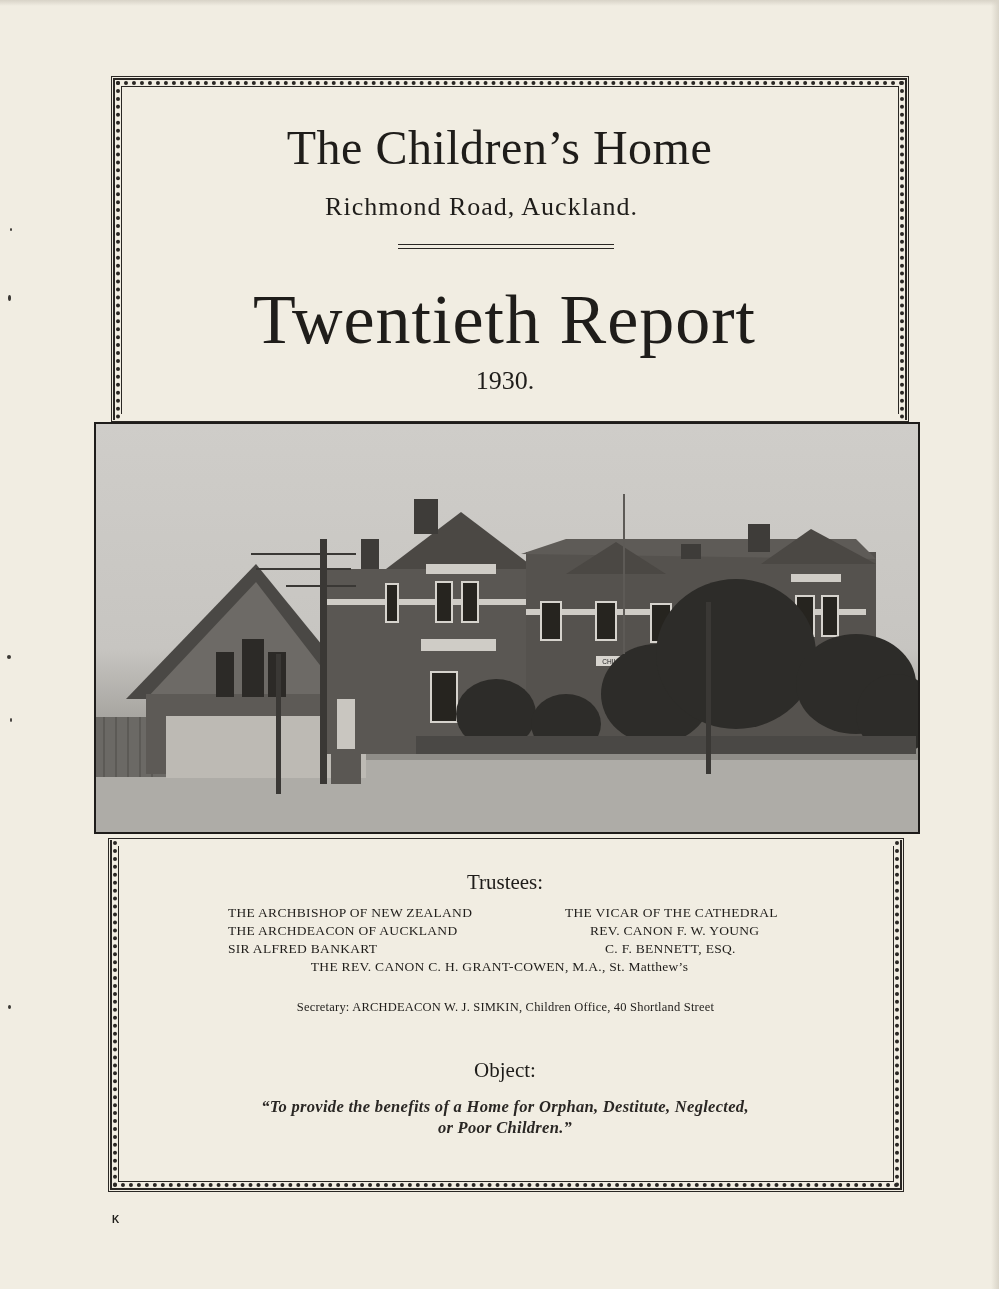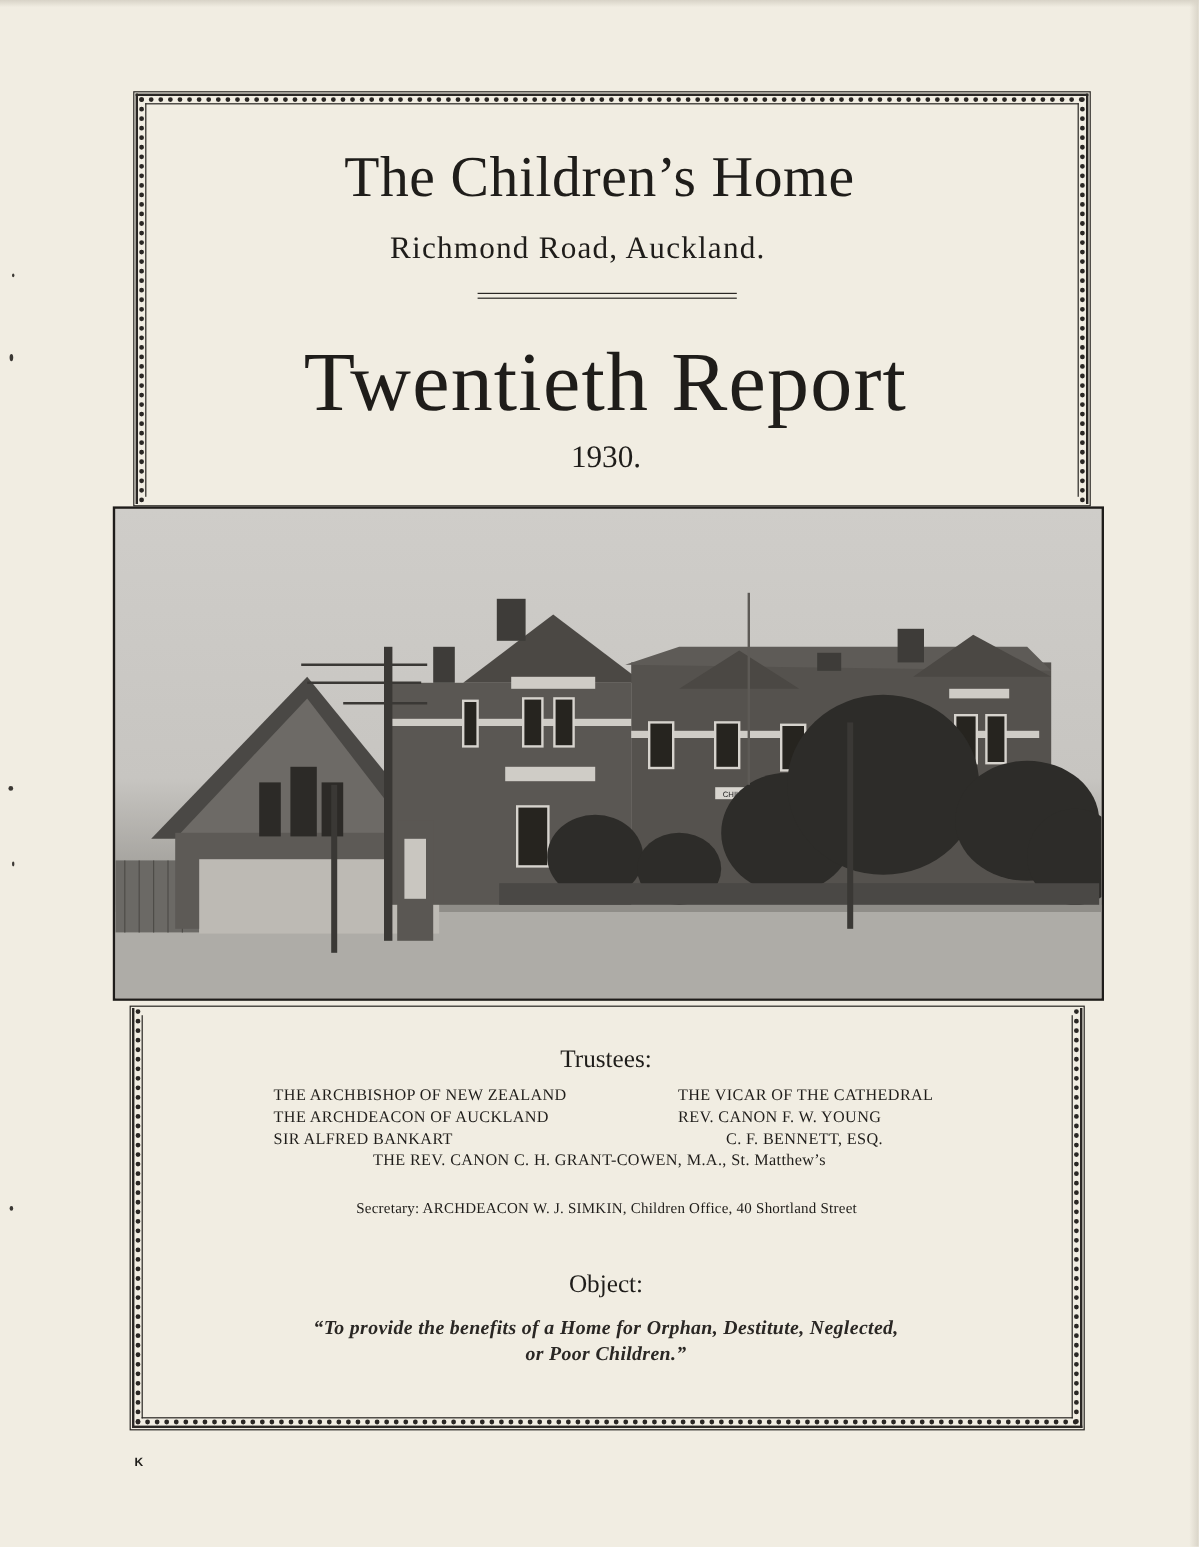--- a/index.html
+++ b/index.html
@@ -196,21 +196,21 @@
     <rect x="235" y="260" width="30" height="100" fill="#5a5753"></rect>
     <rect x="241" y="275" width="18" height="50" fill="#c9c6c0"></rect>
   </svg>
 </div>
 
 <div class="section-head trustees-head">Trustees:</div>
 <div class="trustee tc1" style="top:905px;">THE ARCHBISHOP OF NEW ZEALAND</div>
 <div class="trustee tc1" style="top:923px;">THE ARCHDEACON OF AUCKLAND</div>
 <div class="trustee tc1" style="top:941px;">SIR ALFRED BANKART</div>
 <div class="trustee tc2" style="top:905px;">THE VICAR OF THE CATHEDRAL</div>
-<div class="trustee tc2" style="top:923px;">REV. CANON F. W. YOUNG</div>
+<div class="trustee tc2" style="top:923px;margin-left:25px;">REV. CANON F. W. YOUNG</div>
 <div class="trustee tc2" style="top:941px;margin-left:40px;">C. F. BENNETT, ESQ.</div>
 <div class="trustee t-full" style="top:959px;">
   <span>THE REV. CANON C. H. GRANT-COWEN, M.A.,</span>
   <span class="it">St. Matthew’s</span>
 </div>
 
 <div class="secretary">
   <span class="it">Secretary:</span>
   <span>ARCHDEACON W. J. SIMKIN,</span>
   <span class="it">Children Office,</span>

